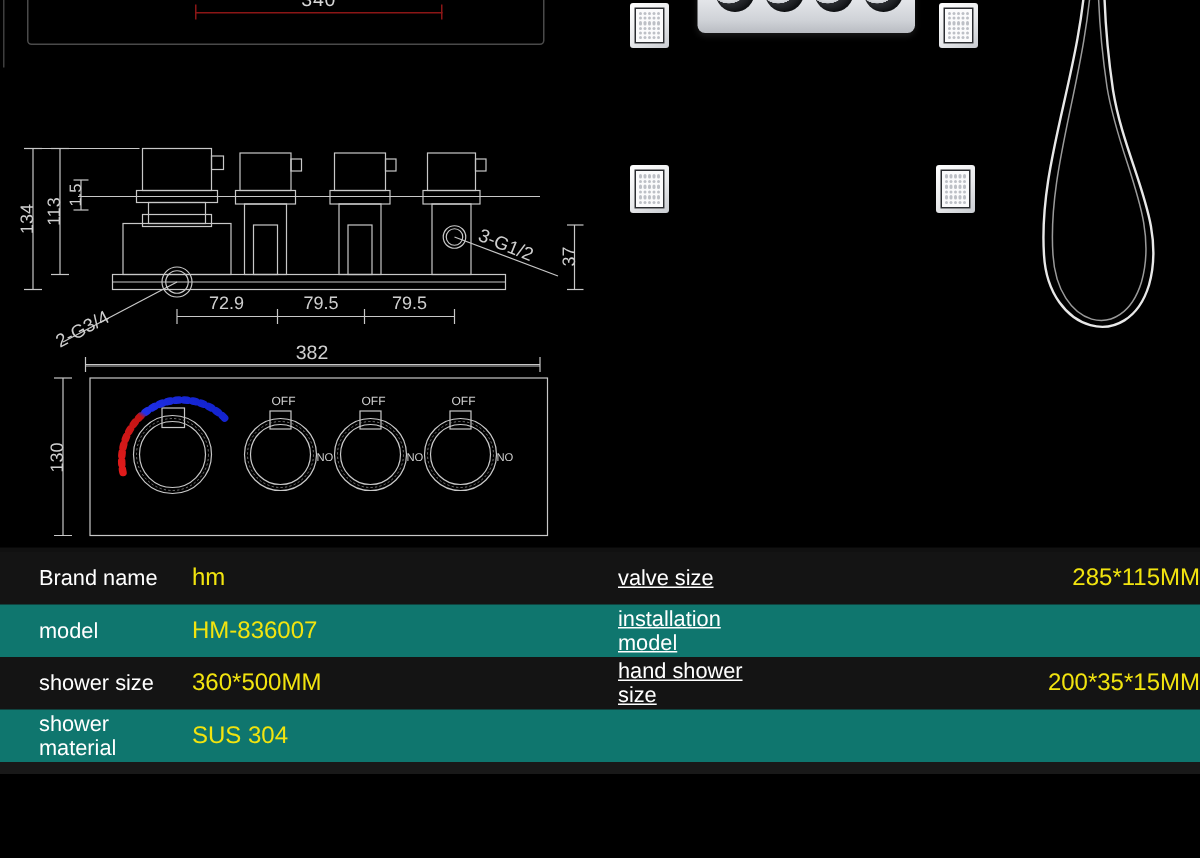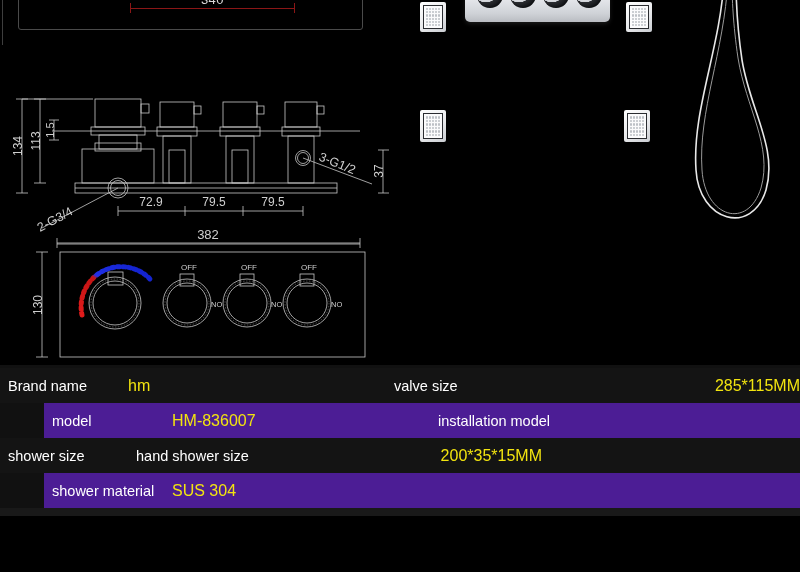--- a/index.html
+++ b/index.html
@@ -136,35 +136,35 @@
     background: #111111;
     padding-top: 3px;
     box-sizing: border-box;
   }
   .spec-row {
     display: flex;
     height: 35px;
     align-items: center;
   }
   .spec-row.odd  { background: #141414; }
-  .spec-row.even { background: #4c1d95; margin-left: 44px; }
+  .spec-row.even { background: #0f766e; }
   .cell-label {
     color: #ffffff;
     font-size: 14.5px;
-    padding-left: 8px;
+    padding-left: 26px;
     box-sizing: border-box;
   }
   .cell-value {
     color: #f2e40f;
     font-size: 16px;
     box-sizing: border-box;
   }
   .left-label  { width: 128px; }
   .left-value  { width: 258px; }
-  .right-label { width: 132px; }
+  .right-label { width: 132px; text-decoration: underline; }
   .right-value { width: 282px; text-align: right; }
   .table-foot {
     height: 8px;
     background: #191919;
   }
   .below-black {
     position: absolute;
     left: 0; top: 528px;
     width: 800px; height: 44px;
     background: #000000;
@@ -482,20 +482,21 @@
   </div>
 
   <div class="spec-row even">
     <div class="cell-label left-label">model</div>
     <div class="cell-value left-value">HM-836007</div>
     <div class="cell-label right-label">installation model</div>
   </div>
 
   <div class="spec-row odd">
     <div class="cell-label left-label">shower size</div>
+    <div class="cell-value left-value">360*500MM</div>
     <div class="cell-label right-label">hand shower size</div>
     <div class="cell-value right-value">200*35*15MM</div>
   </div>
 
   <div class="spec-row even">
     <div class="cell-label left-label">shower material</div>
     <div class="cell-value left-value">SUS 304</div>
   </div>
 
   <div class="table-foot"></div>

